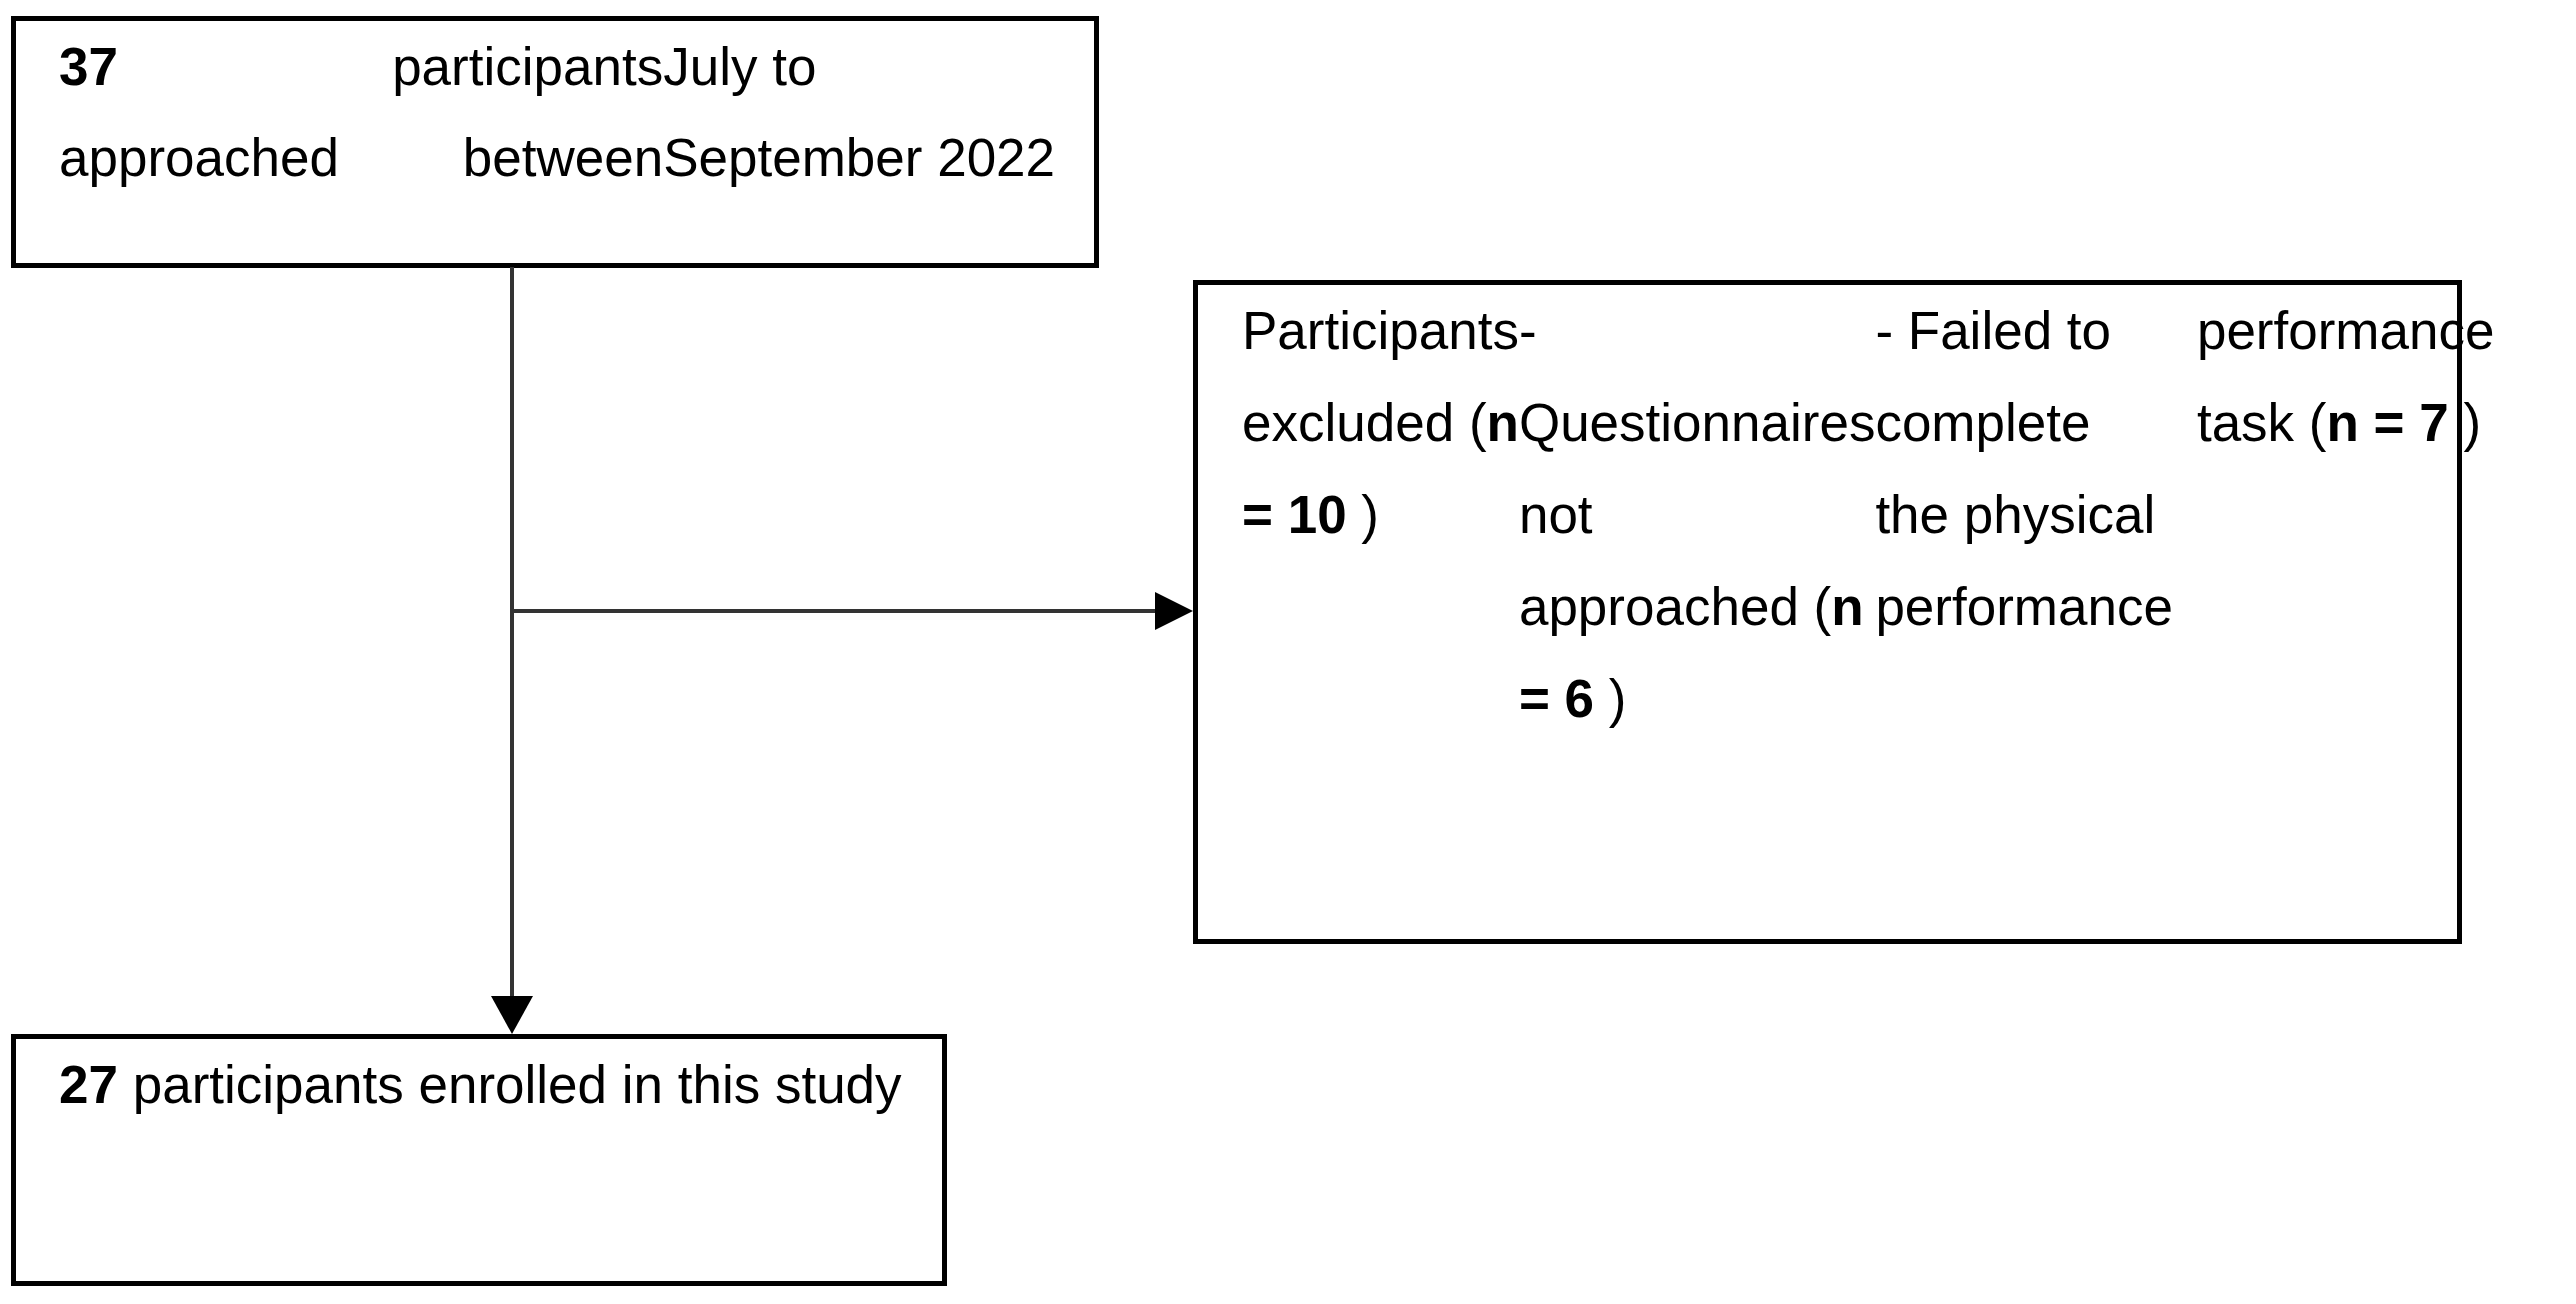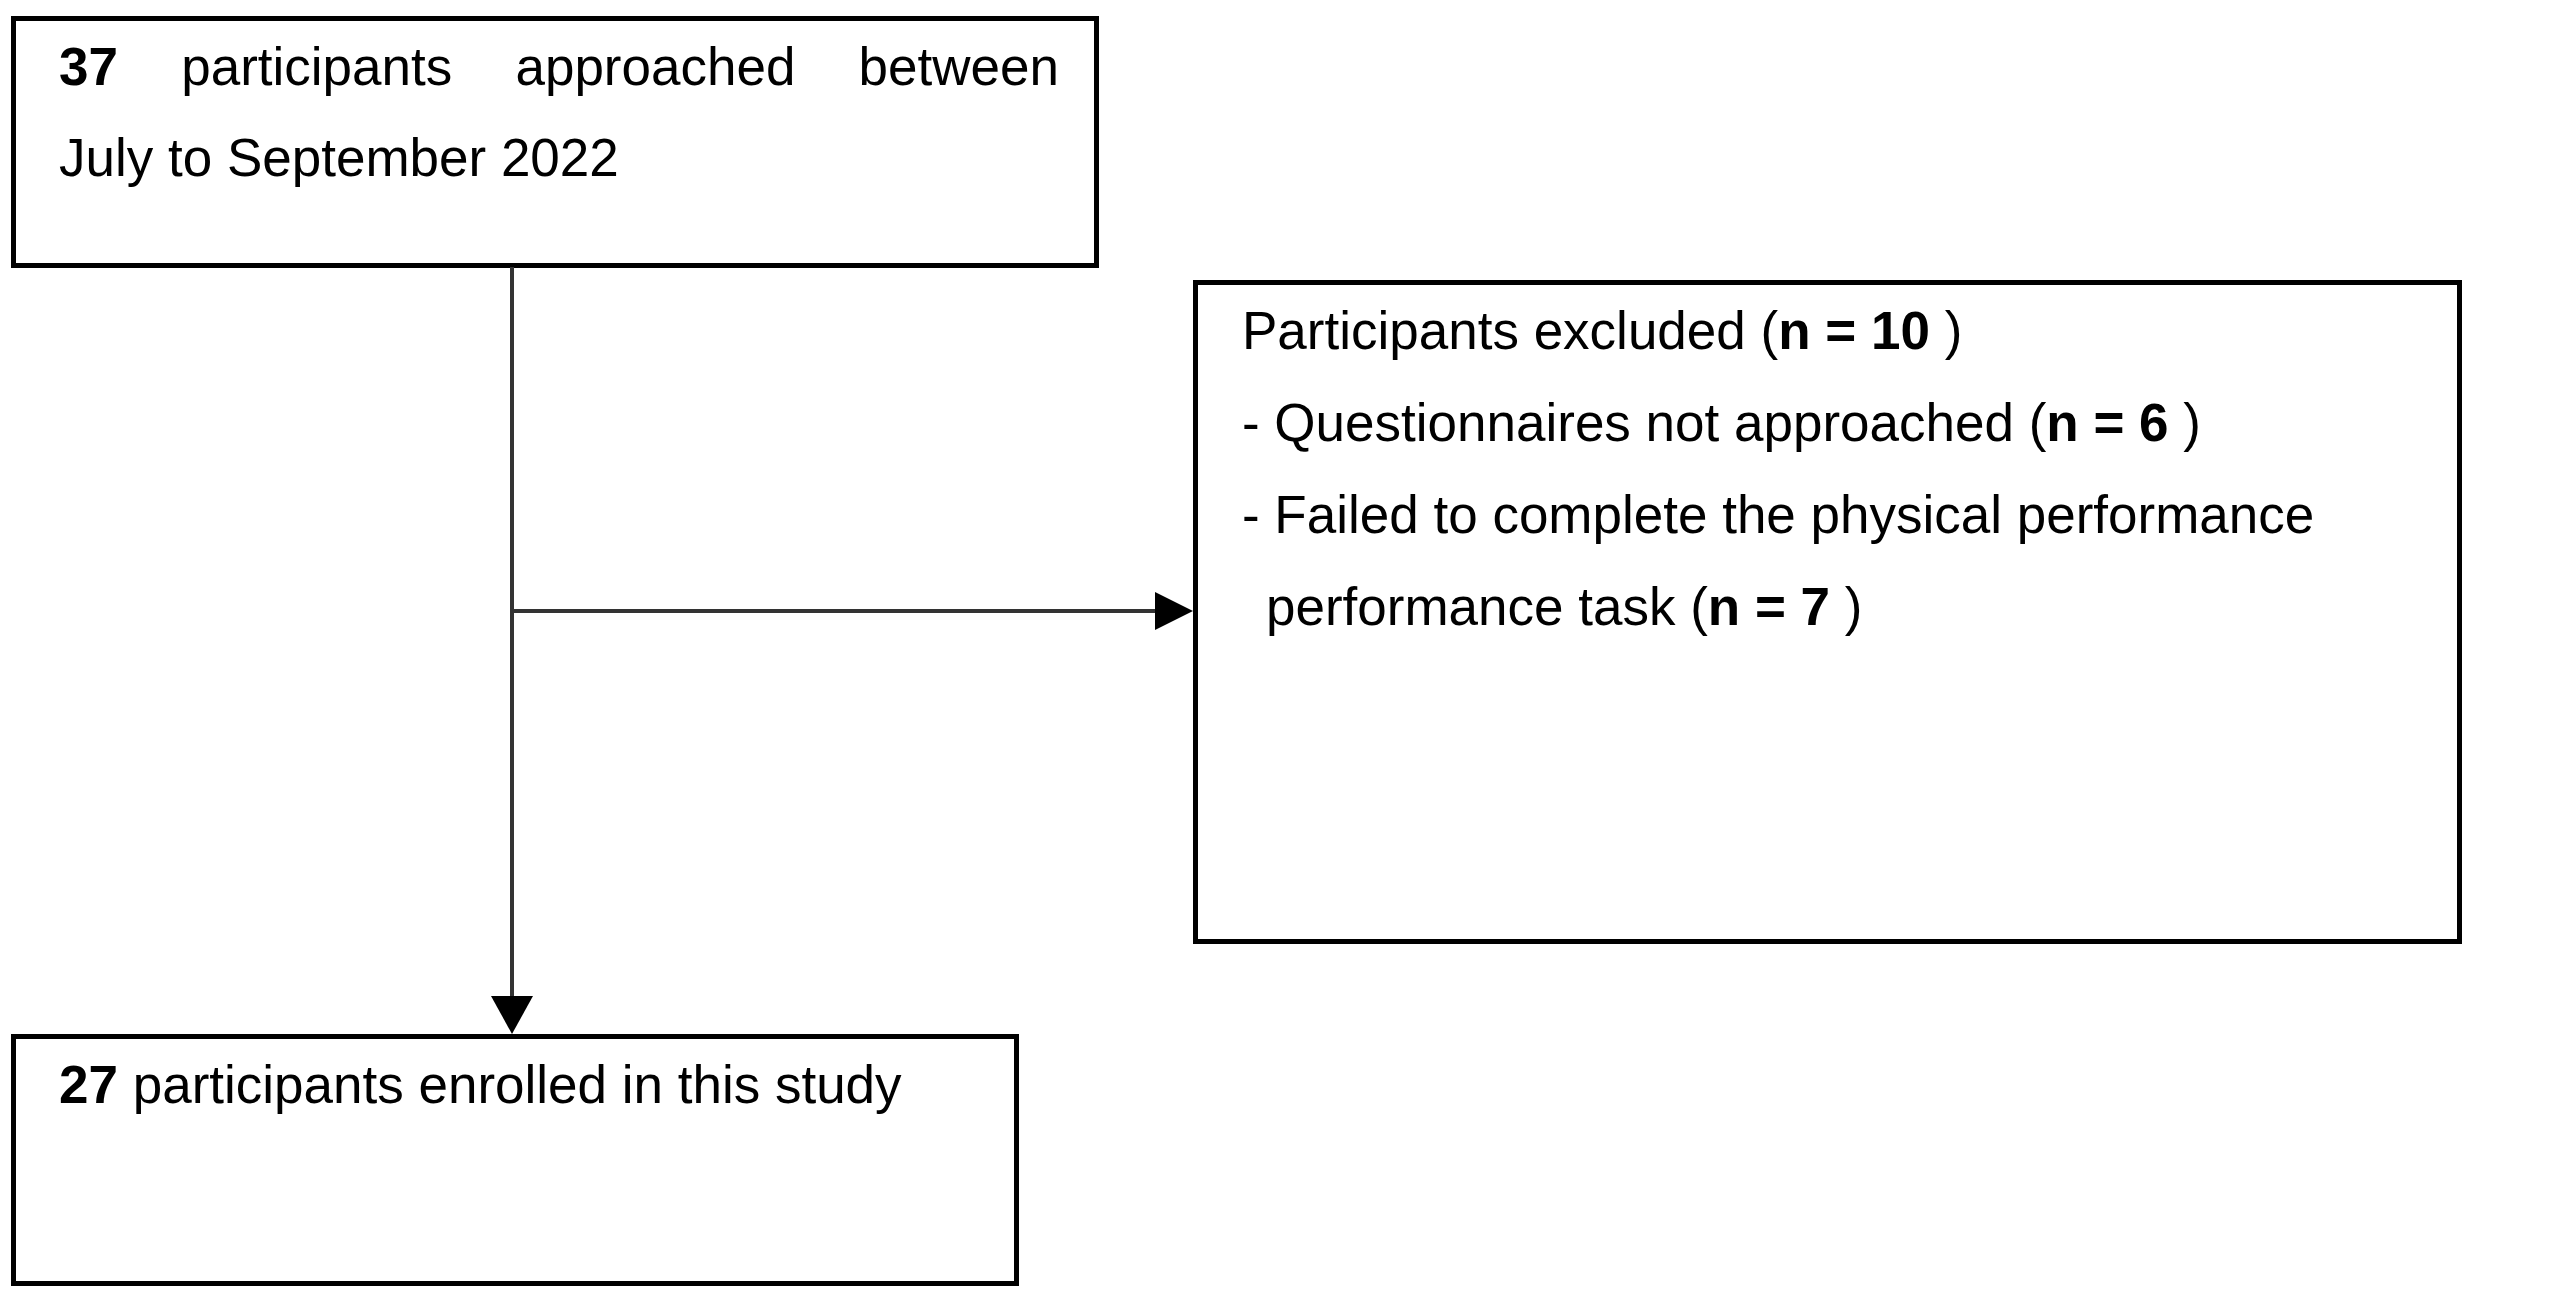--- a/index.html
+++ b/index.html
@@ -15,22 +15,22 @@
     font-family: "Liberation Sans", sans-serif;
     color: #000000;
     overflow: hidden;
   }
   .box {
     position: absolute;
     box-sizing: border-box;
     border: 5.5px solid #000000;
     background: #ffffff;
     display: flex;
-    flex-direction: column;
-    justify-content: flex-start;
+    flex-direction: row;
+    justify-content: space-between;
     font-size: 53px;
     line-height: 91px;
   }
   .box-approached {
     left: 11px;
     top: 15.5px;
     width: 1088px;
     height: 252px;
     padding: 0 35px 0 43px;
   }
@@ -38,21 +38,21 @@
     left: 1193px;
     top: 280px;
     width: 1269px;
     height: 664px;
     padding: 0 37px 0 44px;
     line-height: 92px;
   }
   .box-enrolled {
     left: 11px;
     top: 1034px;
-    width: 1008px;
+    width: 936px;
     height: 252px;
     padding: 0 35px 0 43px;
   }
   .line {
     white-space: normal;
   }
   .justify-line {
     text-align: justify;
     text-align-last: justify;
   }

